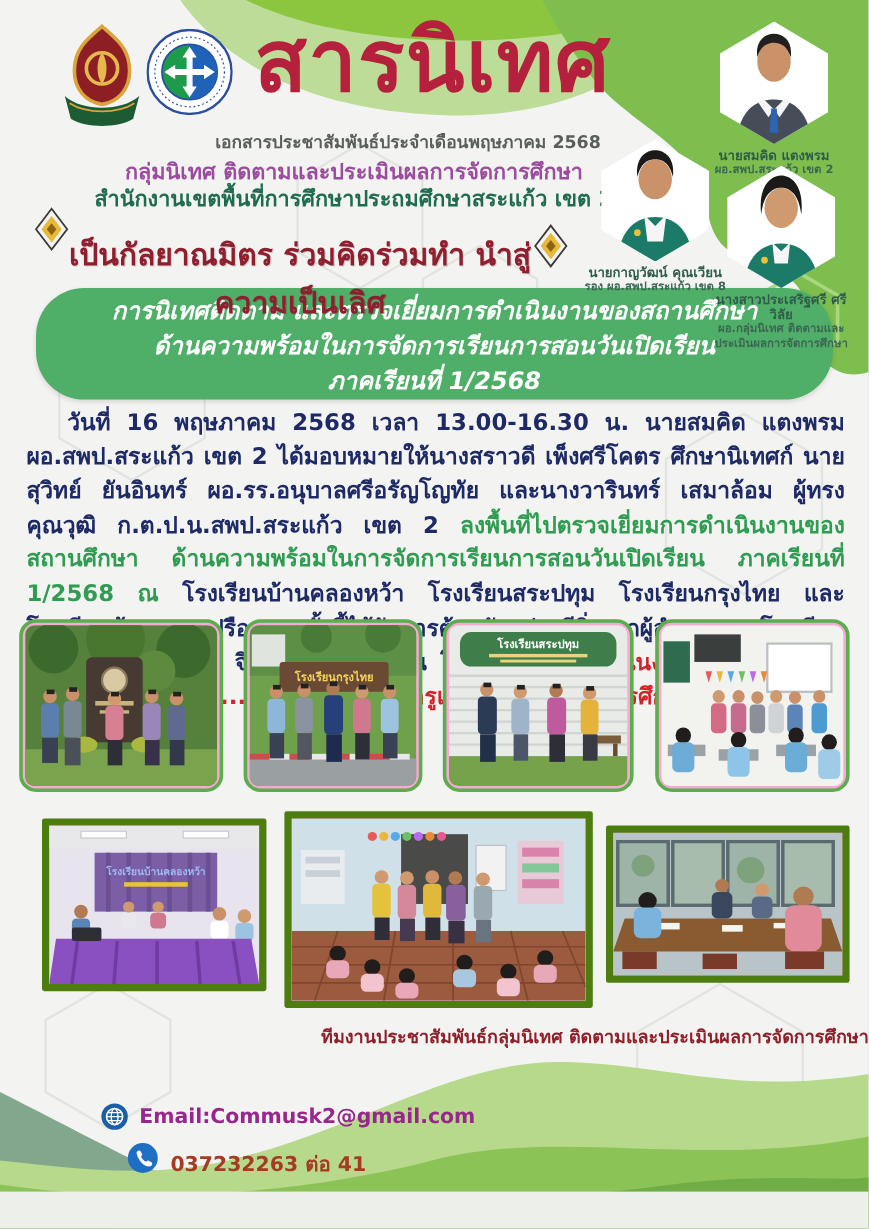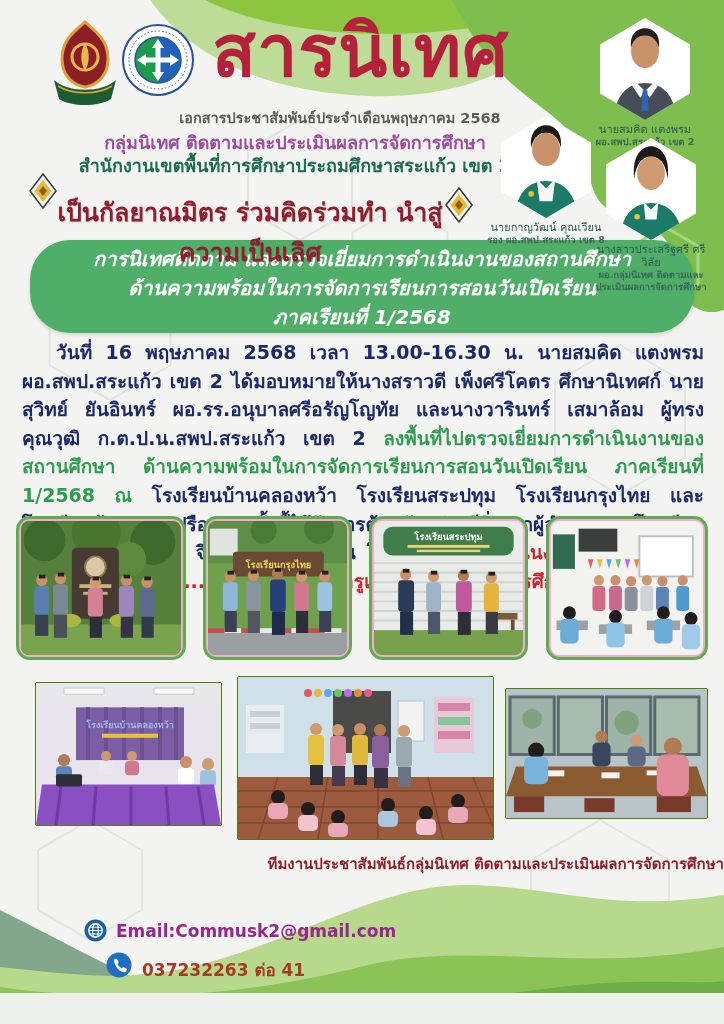--- a/index.html
+++ b/index.html
@@ -25,36 +25,36 @@
   .slogan{left:30px;top:192px;width:440px;text-align:center;
     font-size:25px;font-weight:800;color:#8f1e2e;z-index:3;
     text-shadow:1px 1px 0 rgba(0,0,0,.15);}
   .diamond{width:30px;height:38px;z-index:3;}
   
   .official{z-index:3;text-align:center;}
   .hex{width:100px;height:102px;margin:0 auto;background:#ffffff;
     clip-path:polygon(50% 0,95% 26%,95% 74%,50% 100%,5% 74%,5% 26%);
     overflow:hidden;}
   .hex svg{width:100%;height:100%;}
-  .o-name{font-size:11px;font-weight:400;color:#2f5d4a;margin-top:3px;line-height:1.2;}
+  .o-name{font-size:11px;font-weight:700;color:#2f5d4a;margin-top:3px;line-height:1.2;}
   .o-title{font-size:9.5px;font-weight:600;color:#3c6854;line-height:1.25;}
   
   .banner{left:30px;top:240px;width:664px;height:93px;background:#4fae68;
     border-radius:40px;z-index:2;text-align:center;color:#ffffff;
     box-shadow:0 2px 4px rgba(0,0,0,.12);font-style:italic;}
   .banner div{font-size:20px;font-weight:600;line-height:29px;}
   .banner div:first-child{margin-top:5px;}
   
   .article{left:22px;top:338px;width:682px;z-index:2;
     font-size:19px;font-weight:700;line-height:28.6px;
     text-align:justify;text-indent:34px;}
   
   .photo{z-index:2;background:#f9a8d4;overflow:hidden;box-sizing:border-box;}
   .photo.green{border:3px solid #5bad4e;border-radius:14px;padding:2px;}
-  .photo.red{border:1px solid #4d7c0f;border-radius:2px;}
+  .photo.red{border:6px solid #4d7c0f;border-radius:2px;}
   .photo svg{width:100%;height:100%;border-radius:8px;}
   .photo.red svg{border-radius:0;}
   
   .team-line{left:0;top:852px;width:724px;text-align:right;z-index:3;
     font-size:15px;font-weight:800;color:#8e1f2b;}
   .contact-text{z-index:3;font-weight:800;font-size:17px;}
   .email-text{left:116px;top:921px;color:#99268c;}
   .phone-text{left:142px;top:956px;color:#a63a24;}
   .c-icon{z-index:3;}
 </style>

